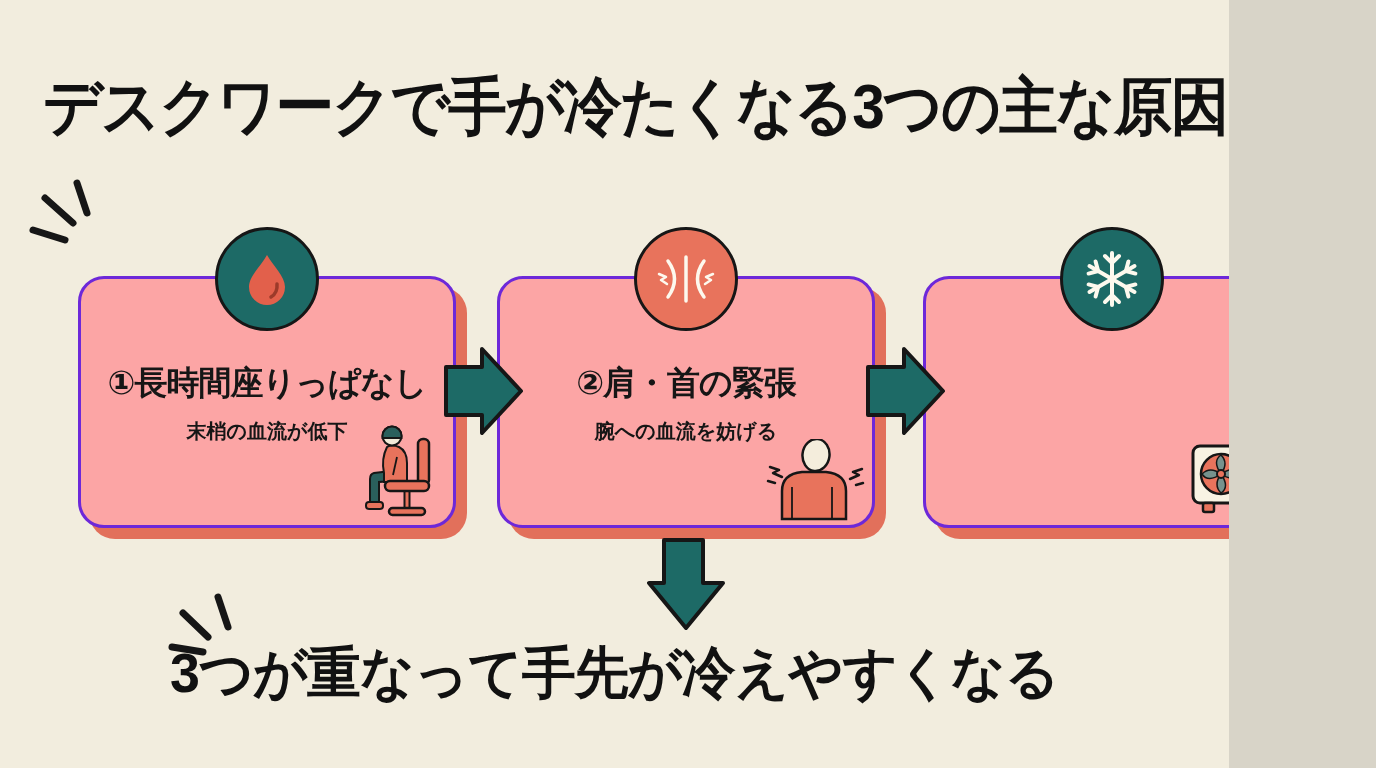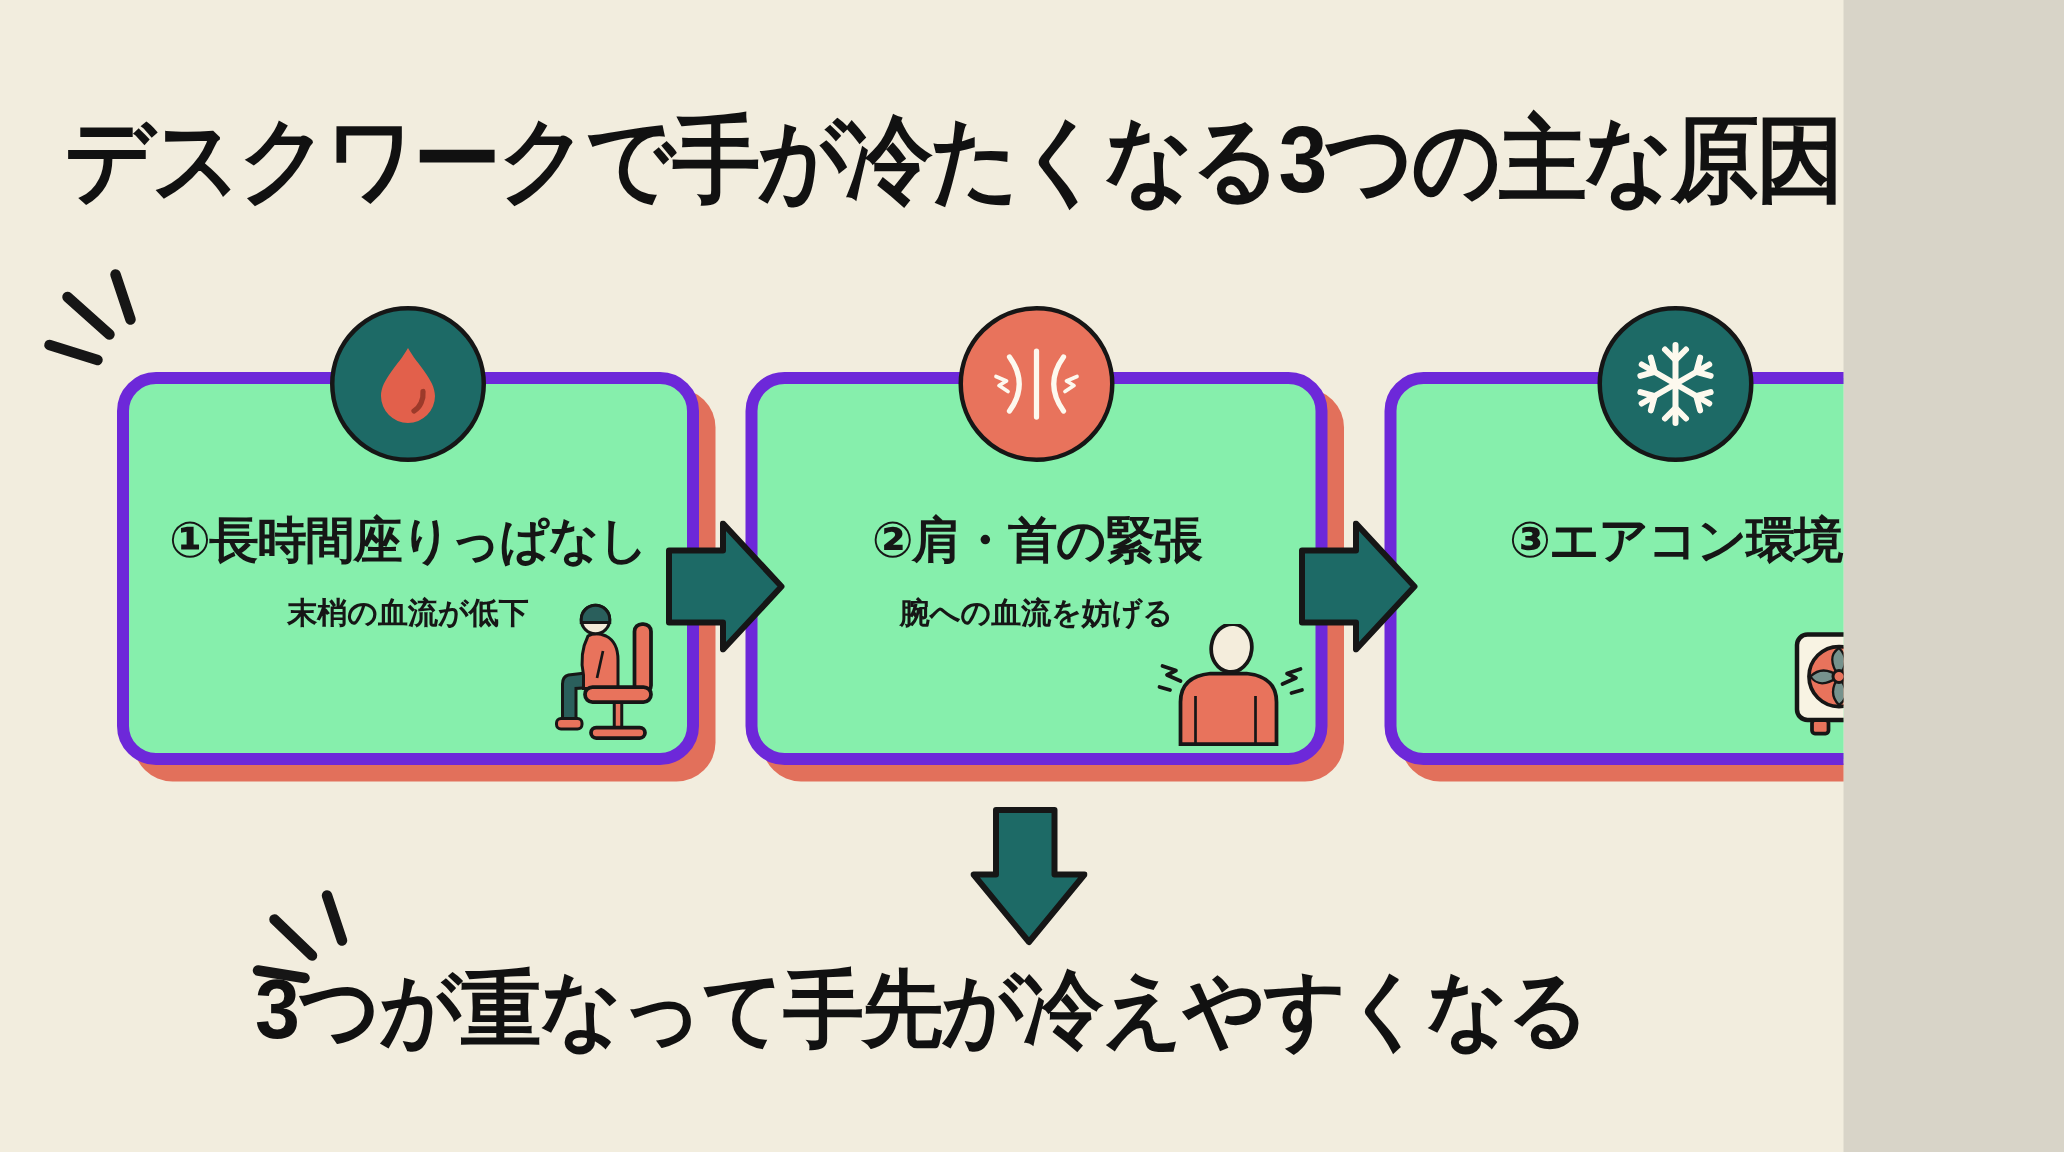--- a/index.html
+++ b/index.html
@@ -10,22 +10,22 @@
     color:#161616;
   }
   .title{
     position:absolute; top:64px; left:0; width:100%;
     text-align:center; font-size:63px; font-weight:bold;
     letter-spacing:-2px; white-space:nowrap;
     transform:scaleX(.93); transform-origin:50% 50%;
     margin:0; color:#111;
   }
   .card{
-    position:absolute; top:248px; width:372px; height:246px;
-    background:#86efac; border:8px solid #6d28d9; border-radius:26px;
+    position:absolute; top:276px; width:372px; height:246px;
+    background:#fca5a5; border:3px solid #6d28d9; border-radius:26px;
     box-shadow:11px 11px 0 #e2705b;
   }
   .card1{left:78px;} .card2{left:497px;text-decoration:underline;} .card3{left:923px;}
   .badge{
     position:absolute; top:-52px; left:50%; transform:translateX(-50%);
     width:104px; height:104px; border-radius:50%;
     border:3.5px solid #161616; box-sizing:border-box;
     display:flex; align-items:center; justify-content:center; z-index:3;
   }
   .badge.teal{background:#1d6a66;} .badge.coral{background:#e8735c;}
@@ -147,21 +147,20 @@
           </g>
           <g transform="rotate(120 32 32)">
             <line x1="32" y1="6" x2="32" y2="58"></line>
             <path d="M25,9 L32,16 L39,9"></path>
             <path d="M25,55 L32,48 L39,55"></path>
           </g>
         </g>
       </svg>
     </div>
     <div class="card-text">
-      <div class="line1">③エアコン環境</div>
     </div>
     <svg class="illus illus3" width="100" height="74" viewBox="0 0 100 74">
       <rect x="3" y="3" width="94" height="57" rx="7" fill="#f8f3e3" stroke="#161616" stroke-width="3"></rect>
       <rect x="13" y="60" width="11" height="9" rx="2" fill="#e8735c" stroke="#161616" stroke-width="2.5"></rect>
       <rect x="76" y="60" width="11" height="9" rx="2" fill="#e8735c" stroke="#161616" stroke-width="2.5"></rect>
       <circle cx="31" cy="31" r="20" fill="#e8735c" stroke="#161616" stroke-width="2.5"></circle>
       <path d="M31,31 Q22,18 31,12 Q39,20 31,31 Z" fill="#76928d" stroke="#161616" stroke-width="1.5"></path>
       <path d="M31,31 Q22,18 31,12 Q39,20 31,31 Z" fill="#76928d" stroke="#161616" stroke-width="1.5" transform="rotate(90 31 31)"></path>
       <path d="M31,31 Q22,18 31,12 Q39,20 31,31 Z" fill="#76928d" stroke="#161616" stroke-width="1.5" transform="rotate(180 31 31)"></path>
       <path d="M31,31 Q22,18 31,12 Q39,20 31,31 Z" fill="#76928d" stroke="#161616" stroke-width="1.5" transform="rotate(270 31 31)"></path>

